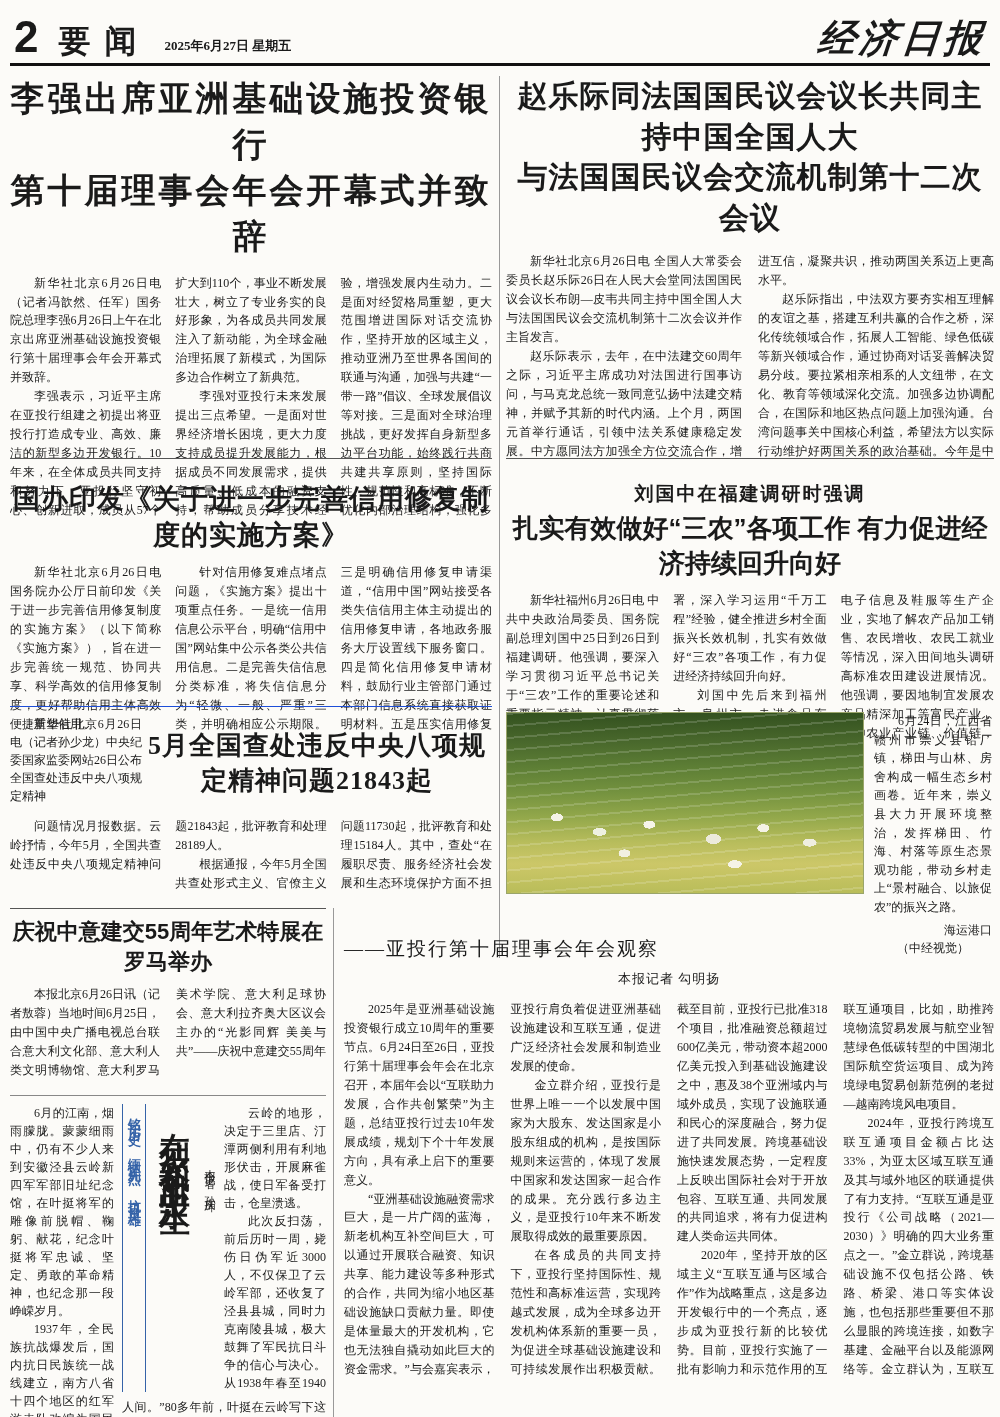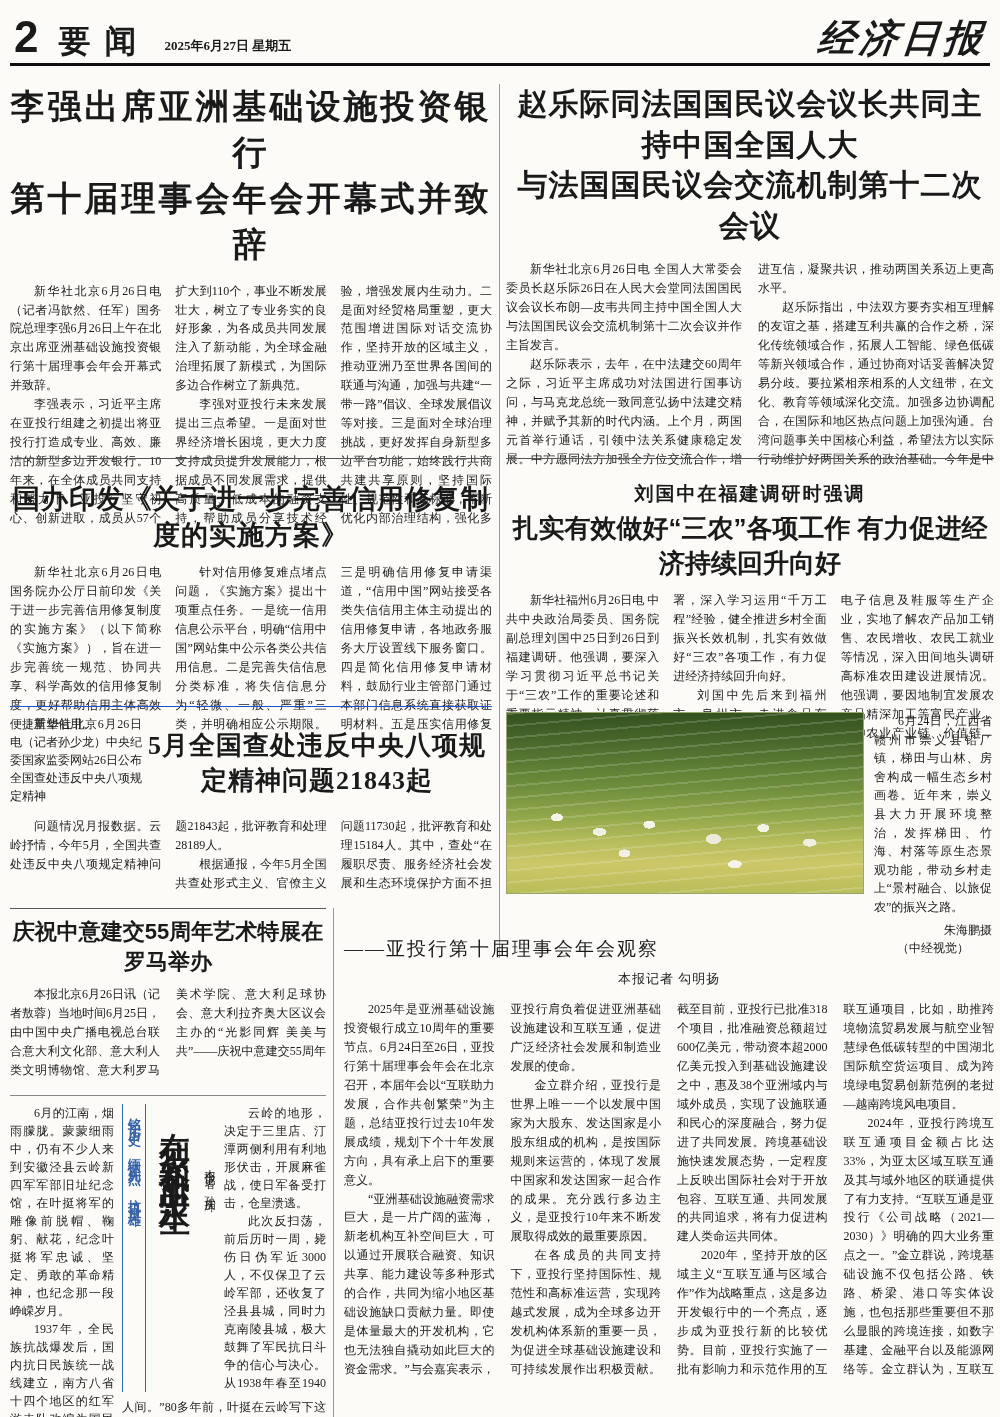--- a/index.html
+++ b/index.html
@@ -18,21 +18,21 @@
   .band { display:grid; grid-template-columns:482px 14px 488px; }
   .band-bottom { display:grid; grid-template-columns:316px 14px 654px; }
   .vrule { border-left:1px solid #999; justify-self:center; height:100%; }
   .body-txt { font-size:12px; line-height:1.58; text-align:justify; overflow:hidden; }
   .body-txt p { text-indent:2em; }
   .cols-2 { column-count:2; column-gap:16px; }
   .cols-3 { column-count:3; column-gap:14px; }
   .cols-4 { column-count:4; column-gap:16px; }
 
   
-  .top-band { padding-top:18px; height:392px; }
+  .top-band { padding-top:10px; height:392px; }
   .hl-big { font-family:"Liberation Sans",sans-serif; font-weight:900; text-align:center; line-height:1.35; }
   .hl-aiib { font-size:34px; letter-spacing:3px; }
   .hl-france { font-size:30px; letter-spacing:1px; }
   .art-top .body-txt { margin-top:14px; height:258px; }
   .art-france .body-txt { margin-top:14px; height:226px; }
 
   
   .mid-band { height:246px; }
   .mid-left, .mid-right { padding-top:22px; border-top:1px solid #555; }
   .hl-credit { font-family:"Liberation Sans",sans-serif; font-weight:900; font-size:27px; text-align:center; letter-spacing:1px; }
@@ -153,21 +153,21 @@
           <p>根据通报，今年5月全国共查处形式主义、官僚主义问题11730起，批评教育和处理15184人。其中，查处“在履职尽责、服务经济社会发展和生态环境保护方面不担当、不作为、乱作为、假作为，严重影响高质量发展”问题9868起，批评教育和处理12972人。</p>
         </div>
     </div>
     <div class="vrule"></div>
     <div class="lm-right">
       <div class="photo"></div>
       <div class="caption">
         <div>
             <p>6月24日，江西省赣州市崇义县铅厂镇，梯田与山林、房舍构成一幅生态乡村画卷。近年来，崇义县大力开展环境整治，发挥梯田、竹海、村落等原生态景观功能，带动乡村走上“景村融合、以旅促农”的振兴之路。</p>
           </div>
-        <p class="credit">朱海鹏摄</p>
+        <p class="credit">海运港口</p>
         <p class="credit2">（中经视觉）</p>
       </div>
     </div>
   </div>
 
   <div class="band-bottom bot-band">
     <div class="bot-left">
       <div>
         <div class="hl-italy">庆祝中意建交55周年艺术特展在罗马举办</div>
         <div class="body-txt cols-2 italy-body">

